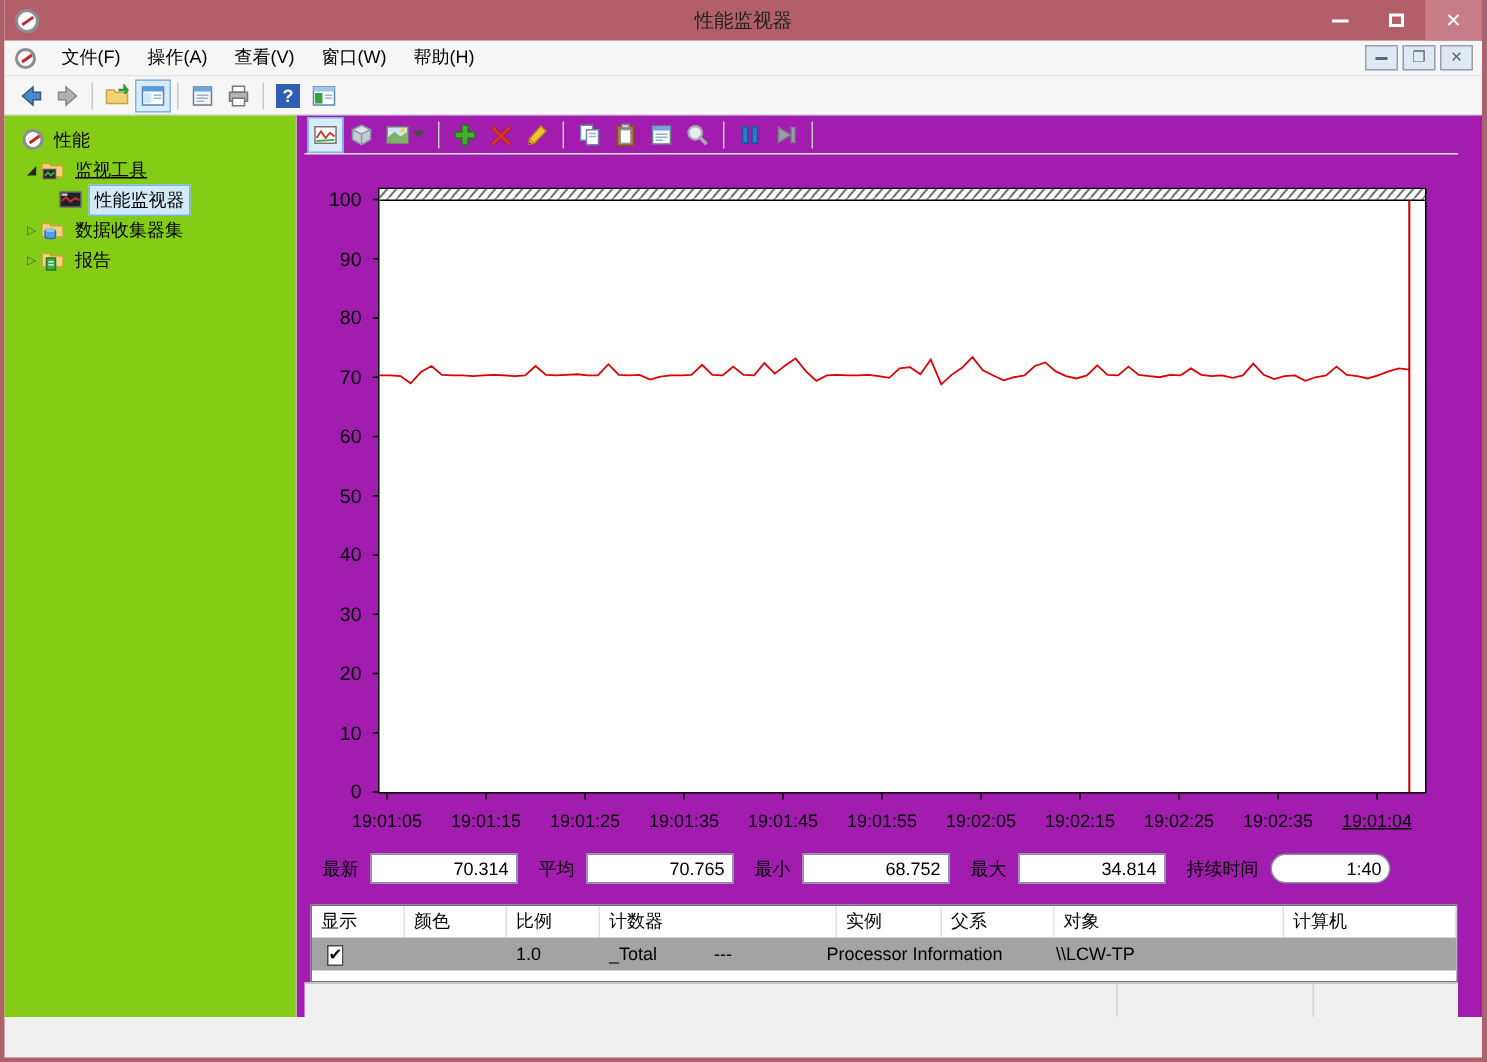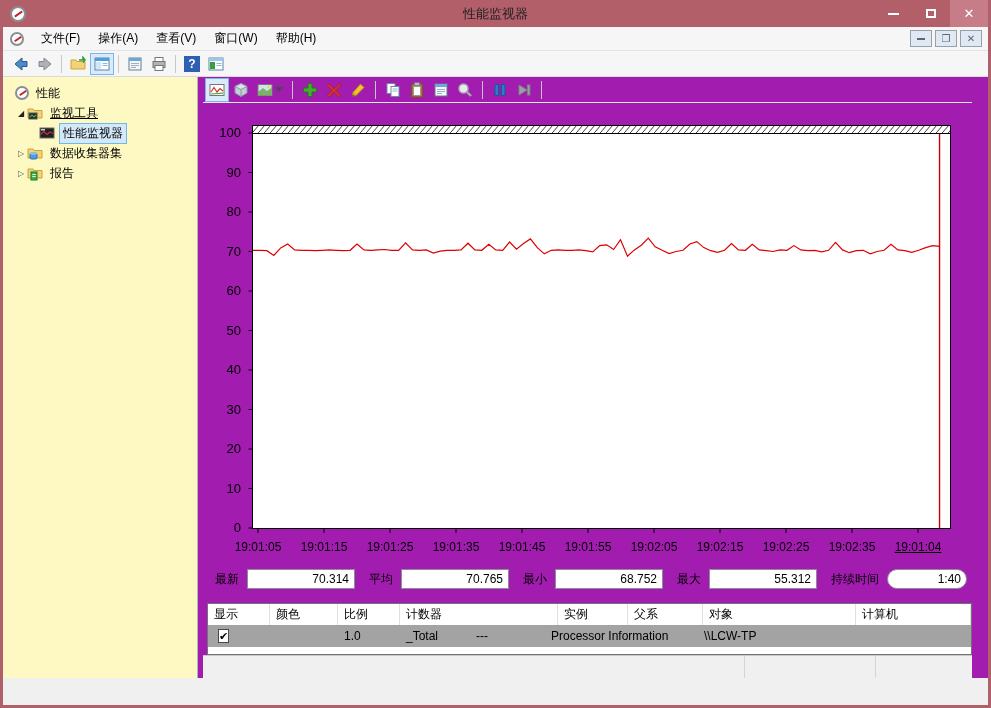--- a/index.html
+++ b/index.html
@@ -29,21 +29,21 @@
   .mdi-min-glyph { width:8px; height:2px; background:#5d6675; display:block; }
 
   
   .toolbar { height:26px; background:#f6f6f6; border-bottom:1px solid #dadada; display:flex; align-items:center; padding-left:6px; }
   .tb-btn { width:24px; height:22px; display:flex; align-items:center; justify-content:center; border:1px solid transparent; }
   .tb-btn.selected { background:#d9eaf9; border:1px solid #7eb4ea; }
   .tb-sep { width:1px; height:18px; background:#c9c9c9; margin:0 4px; }
 
   
   .body { display:flex; height:601px; }
-  .tree-panel { width:195px; background:#fef9c3; border-right:1px solid #b5b5b5; padding-top:6px; }
+  .tree-panel { width:195px; background:#84cc16; border-right:1px solid #b5b5b5; padding-top:6px; }
   .tree-row { display:flex; align-items:center; height:20px; }
   .tw { width:12px; text-align:center; font-size:8px; color:#595959; flex:none; }
   .tree-label { padding:1px 3px; margin-left:4px; white-space:nowrap; }
   .tree-label.link { text-decoration:underline; }
   .tree-label.selected { background:#d3e9f9; border:1px solid #70b8e8; }
   .ico16 { width:16px; height:16px; flex:none; }
 
   .main-panel { flex:1; background:#a21caf; padding:0 16px 0 5px; display:flex; flex-direction:column; overflow:hidden; }
 
   
@@ -57,21 +57,21 @@
   .graph-area { position:relative; height:458px; flex:none; }
   .y-label { position:absolute; left:0; width:38px; text-align:right; font-size:13px; height:16px; line-height:16px; }
   .x-label { position:absolute; width:70px; text-align:center; font-size:12px; top:437px; }
   #plot-svg { position:absolute; left:44px; top:22px; }
 
   
   .stats-bar { height:24px; margin-top:6px; display:flex; align-items:center; padding-left:12px; flex:none; }
   .stat-label { margin-right:8px; white-space:nowrap; }
   .stat-box { background:#fff; border:1px solid #878f99; height:20px; line-height:18px; text-align:right;
               padding:0 5px; margin-right:14px; }
-  .w106 { width:108px; } .w80 { width:80px; margin-right:0;border-radius:10px; }
+  .w106 { width:98px; } .w80 { width:80px; margin-right:0;border-radius:10px; }
 
   
   .table-panel { margin-top:12px; margin-left:4px; height:52px; background:#fff; border:1px solid #6f7278; flex:none; overflow:hidden; }
   .ctable { display:flex; flex-direction:column; }
   .crow { display:flex; }
   .ctable .cell { padding:2px 6px; white-space:nowrap; overflow:hidden; }
   .chead .cell { height:21px; line-height:17px; border-right:1px solid #e0e0e0; background:#fff; }
   .cdata { background:#a3a3a3; height:22px; align-items:center; }
   .c0{width:62px;} .c1{width:68px;} .c2{width:62px;} .c3{width:158px;} .c4{width:70px;} .c5{width:75px;} .c6{width:153px;} .c7{flex:1;}
   .chk { width:13px; height:13px; background:#fff; border:1px solid #4a4a4a; font-size:11px; line-height:11px;
@@ -392,21 +392,21 @@
         </div>
 
       <div class="stats-bar">
         <span class="stat-label">最新</span>
         <span class="stat-box w106">70.314</span>
         <span class="stat-label">平均</span>
         <span class="stat-box w106">70.765</span>
         <span class="stat-label">最小</span>
         <span class="stat-box w106">68.752</span>
         <span class="stat-label">最大</span>
-        <span class="stat-box w106">55.312</span>
+        <span class="stat-box w106">34.814</span>
         <span class="stat-label">持续时间</span>
         <span class="stat-box w80">1:40</span>
       </div>
 
       <div class="table-panel">
         <div class="ctable">
           <div class="crow chead">
             <div class="cell c0">显示</div>
             <div class="cell c1">颜色</div>
             <div class="cell c2">比例</div>

